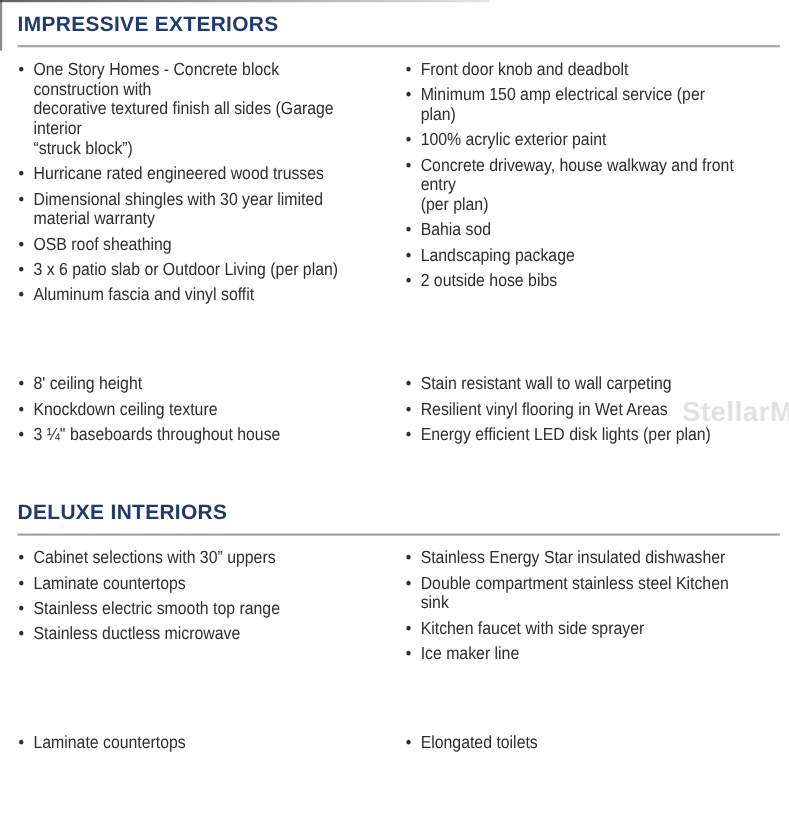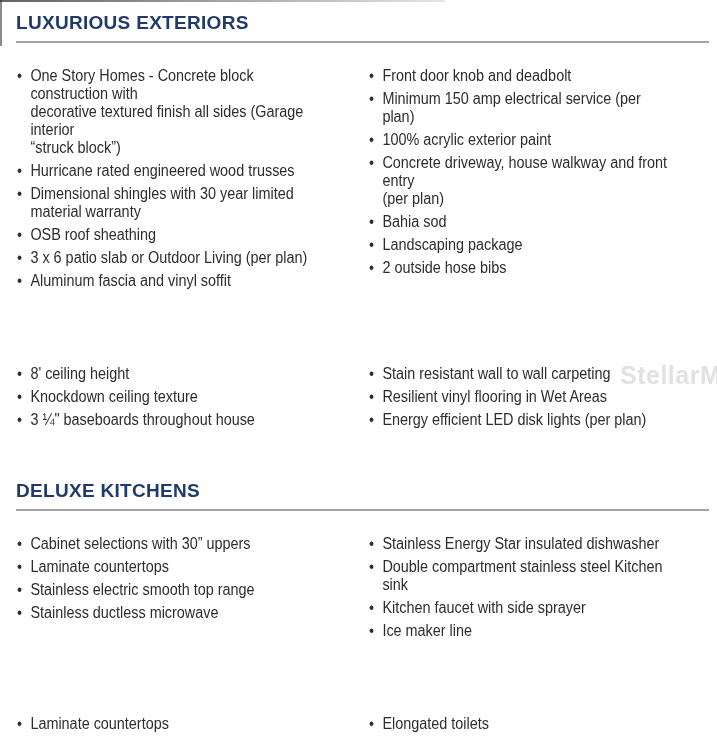--- a/index.html
+++ b/index.html
@@ -35,21 +35,21 @@
   .section-title {
     font-size: 19px;
     font-weight: bold;
     color: #1f3a6b;
     letter-spacing: 0.3px;
     margin: 0;
     padding: 0 0 7px 0;
     border-bottom: 2px solid #a4a4a4;
   }
   .feature-section { margin-bottom: 46px; }
-  .columns { display: flex; padding-top: 24px; }
+  .columns { display: flex; padding-top: 12px; }
   .col-left  { flex: 0 0 352px; }
   .col-right { flex: 1 1 auto; }
   ul.features {
     list-style: none;
     margin: 0;
     padding: 0;
     width: 111%;
     transform: scaleX(0.9);
     transform-origin: 0 0;
   }
@@ -86,21 +86,21 @@
 </head>
 <body>
 
 <div class="page">
 
   <div class="scan-edge-top"></div>
   <div class="scan-edge-left"></div>
   <div class="watermark">StellarMLS</div>
 
   <section class="feature-section">
-    <h2 class="section-title">LUXURIOUS EXTERIORS</h2>
+    <h2 class="section-title">IMPRESSIVE EXTERIORS</h2>
     <div class="columns">
       <ul class="features col-left">
         <li>One Story Homes - Concrete block construction with
 decorative textured finish all sides (Garage interior
 “struck block”)</li>
         <li>Hurricane rated engineered wood trusses</li>
         <li>Dimensional shingles with 30 year limited
 material warranty</li>
         <li>OSB roof sheathing</li>
         <li>3 x 6 patio slab or Outdoor Living (per plan)</li>
@@ -128,21 +128,21 @@
       </ul>
       <ul class="features col-right">
         <li>Stain resistant wall to wall carpeting</li>
         <li>Resilient vinyl flooring in Wet Areas</li>
         <li>Energy efficient LED disk lights (per plan)</li>
       </ul>
     </div>
   </section>
 
   <section class="feature-section">
-    <h2 class="section-title">DELUXE KITCHENS</h2>
+    <h2 class="section-title">DELUXE INTERIORS</h2>
     <div class="columns">
       <ul class="features col-left">
         <li>Cabinet selections with 30” uppers</li>
         <li>Laminate countertops</li>
         <li>Stainless electric smooth top range</li>
         <li>Stainless ductless microwave</li>
       </ul>
       <ul class="features col-right">
         <li>Stainless Energy Star insulated dishwasher</li>
         <li>Double compartment stainless steel Kitchen sink</li>

